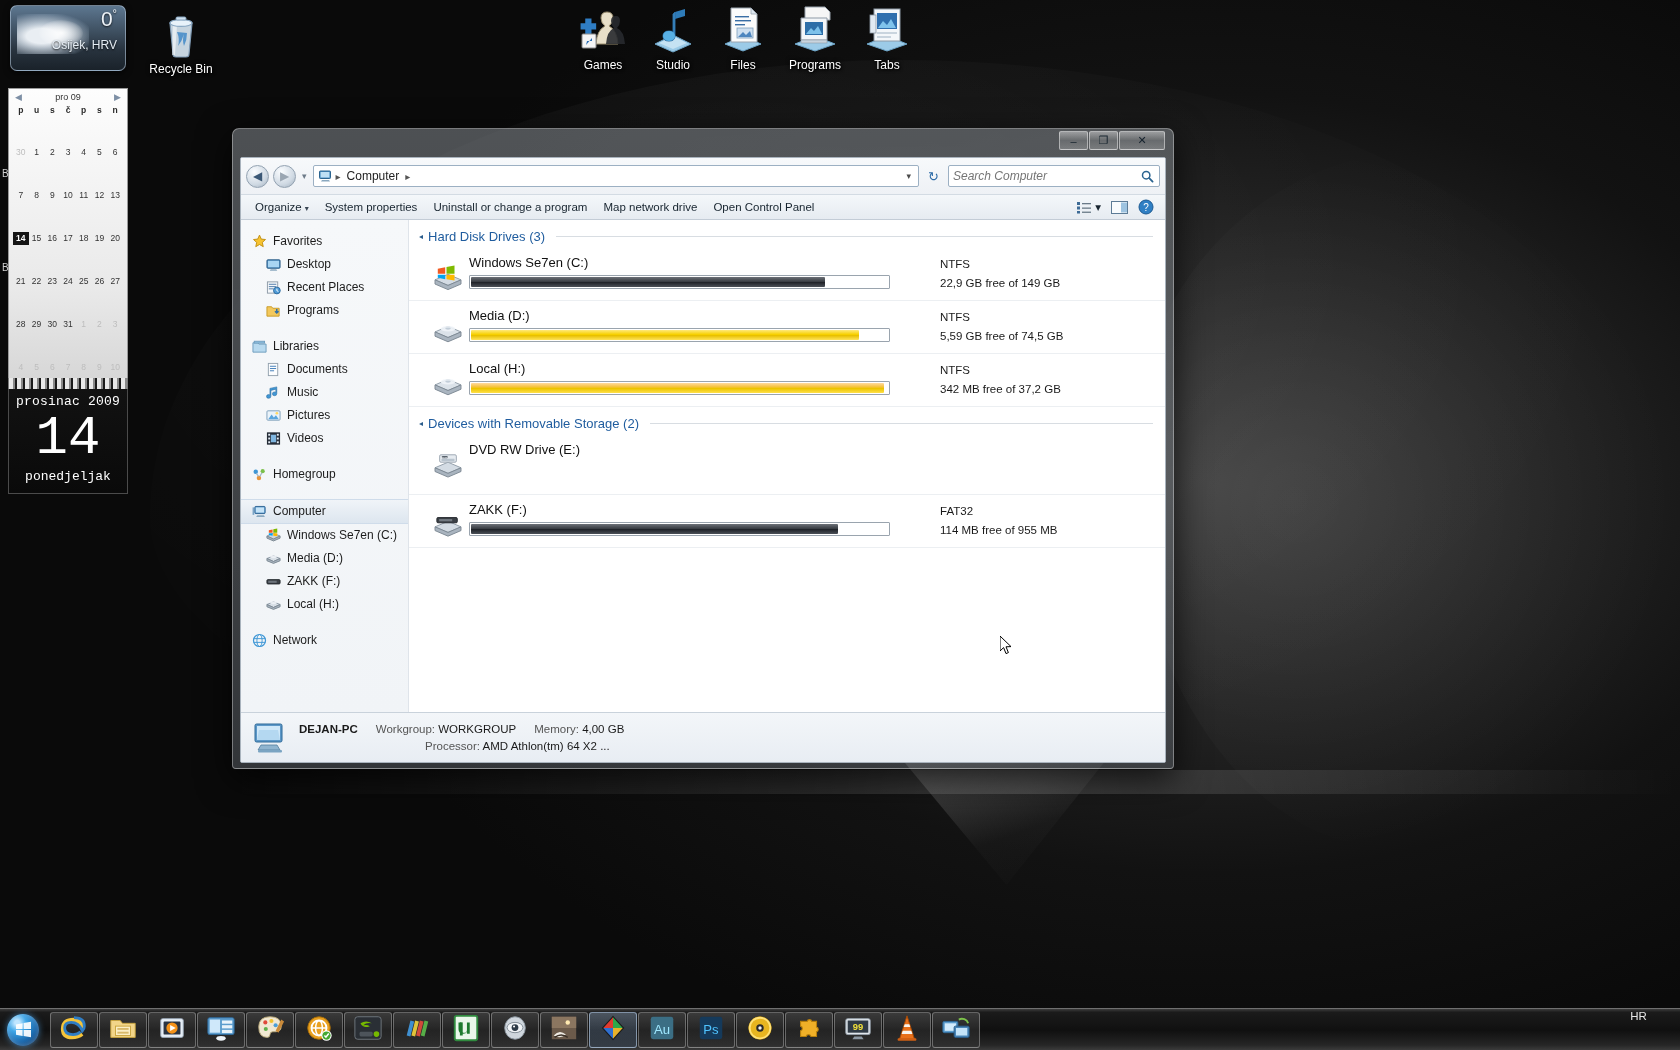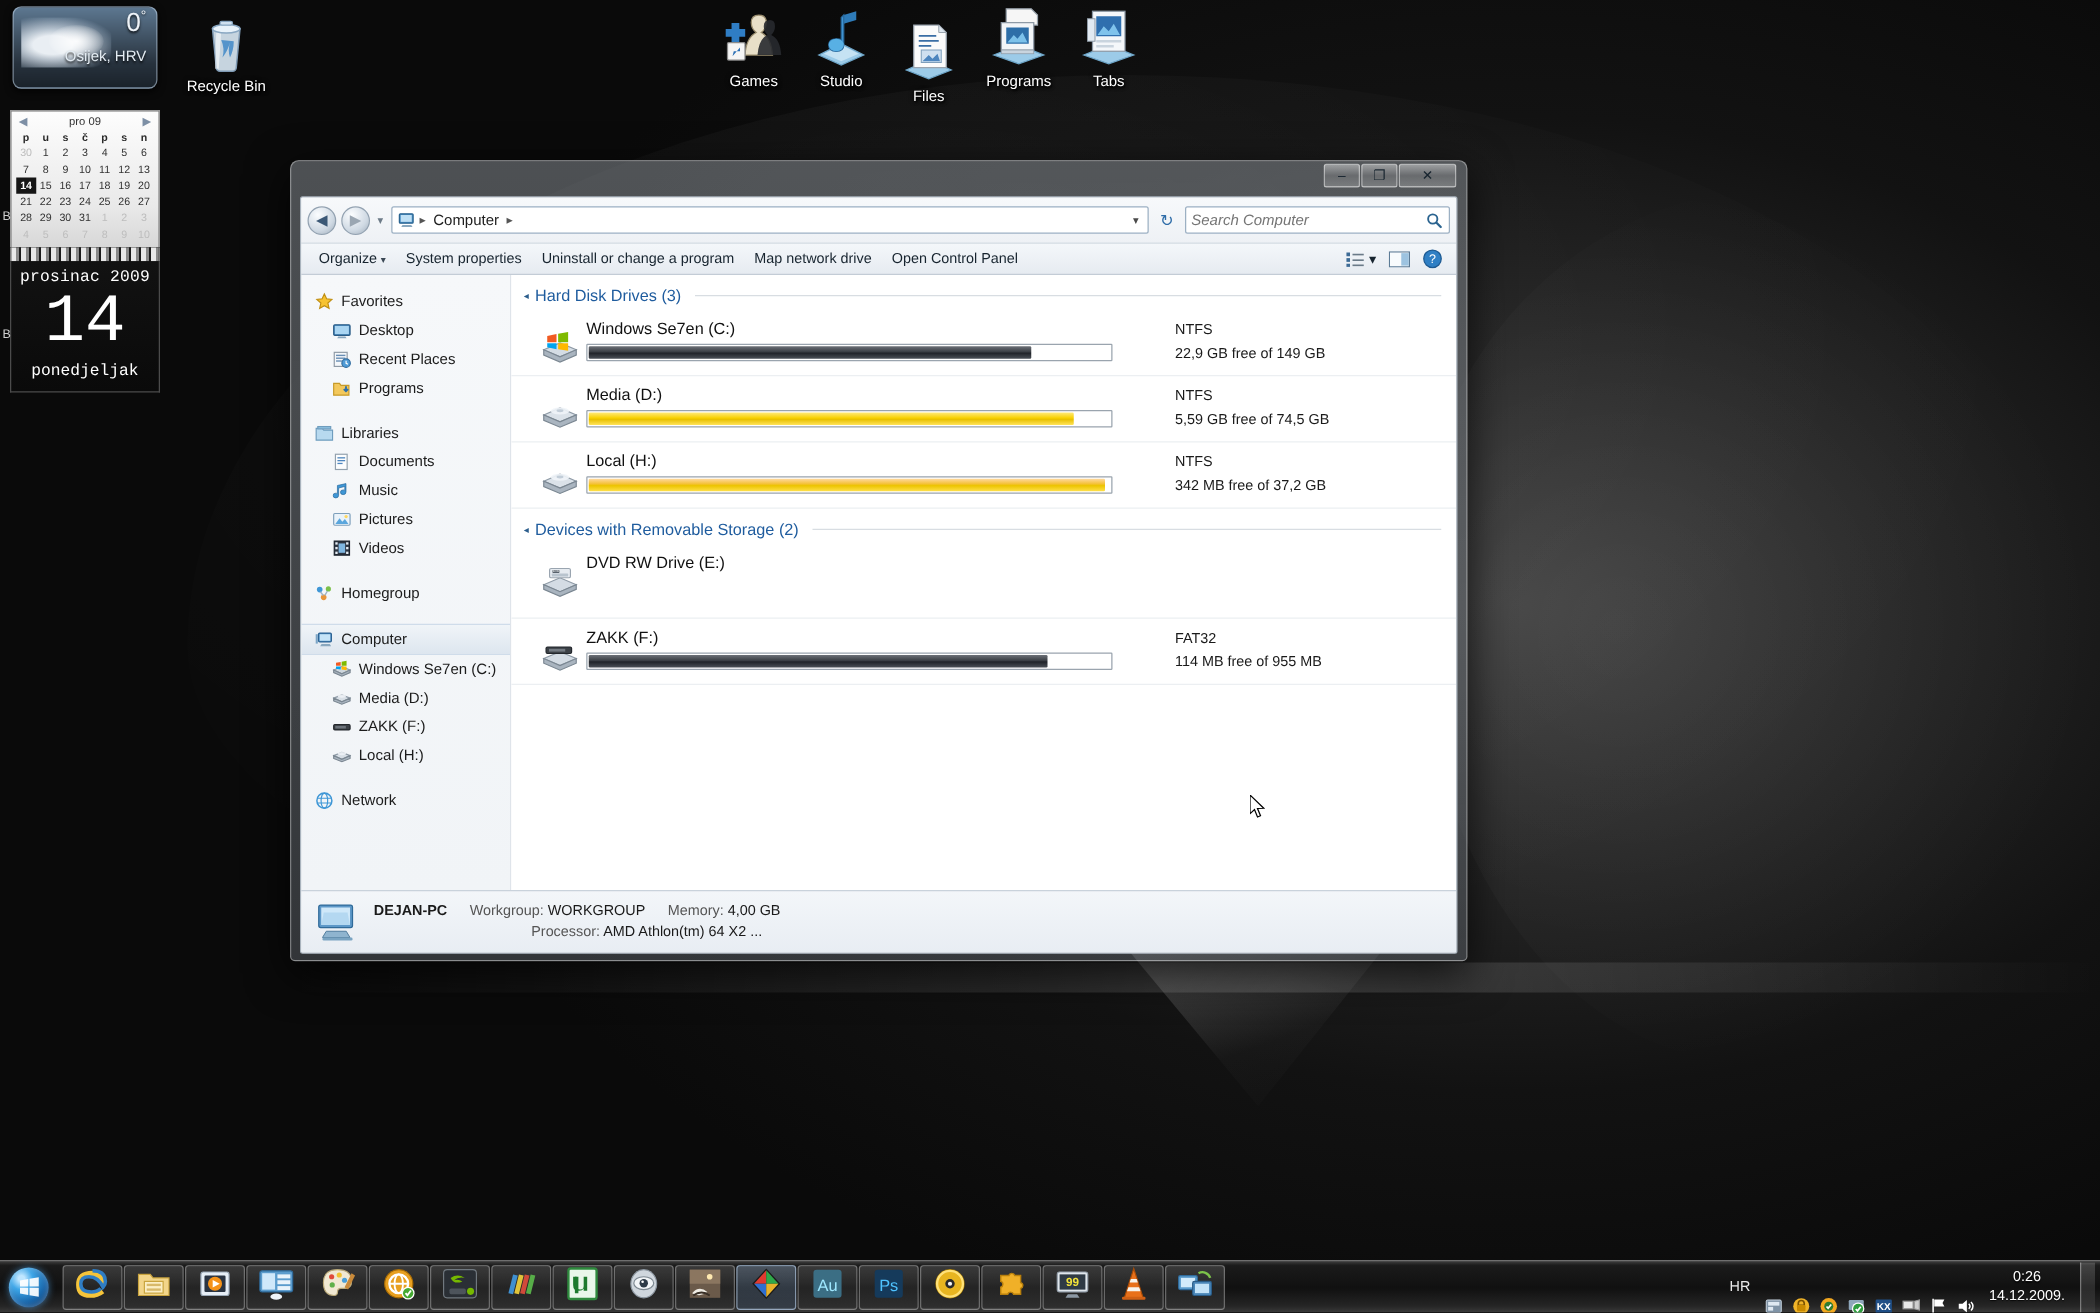--- a/index.html
+++ b/index.html
@@ -80,21 +80,21 @@
   .calgadget { position: absolute; left: 8px; top: 88px; width: 120px; }
   .cal-top {
     background: linear-gradient(180deg, #fdfdfd, #e9e9e9 70%, #d7d7d7);
     border: 1px solid #9a9a9a; border-bottom: none;
     padding: 3px 4px 4px 4px;
   }
   .cal-hdr { display: flex; align-items: center; justify-content: space-between; font-size: 9px; color: #333; margin-bottom: 3px; }
   .cal-hdr .arrow { color: #7d8fa5; font-size: 9px; padding: 0 2px; cursor: pointer; }
   .cal-grid { display: grid; grid-template-columns: repeat(7, 1fr); font-size: 8.5px; text-align: center; }
   .cal-grid .dow { font-weight: bold; color: #2a2a2a; padding-bottom: 1px; }
-  .cal-grid .d { color: #333; padding: 1px 0; line-height: 11px; }
+  .cal-grid .d { color: #333; padding: 1px 0; line-height: 11px; margin-top: 30px; }
   .cal-grid .d.out { color: #bdbdbd; }
   .cal-grid .d.today { background: #151515; color: #fff; font-weight: bold; }
   .cal-spiral {
     height: 11px; background: #1b1b1b;
     background-image: repeating-linear-gradient(90deg, #e8e8e8 0 4px, #8a8a8a 4px 6px, #1b1b1b 6px 8px);
     border-left: 1px solid #7a7a7a; border-right: 1px solid #7a7a7a;
   }
   .cal-bot {
     background: linear-gradient(180deg, #121212, #0a0a0a);
     border: 1px solid #4b4b4b; border-top: none;
@@ -243,21 +243,21 @@
     border-radius: 3px; cursor: default;
   }
   .tb-item.pinned {
     background: linear-gradient(180deg, rgba(255,255,255,0.14), rgba(255,255,255,0.03));
     border: 1px solid rgba(255,255,255,0.30);
   }
   .tb-item.active {
     background: linear-gradient(180deg, rgba(190,220,255,0.30), rgba(120,170,230,0.15));
     border: 1px solid rgba(200,225,255,0.55);
   }
-  .tray { margin-left: auto; display: flex; align-items: center; height: 40px; padding-right: 4px; gap: 2px; }
+  .tray { margin-left: auto; display: flex; align-items: center; height: 40px; padding-right: 4px; gap: 2px; flex-direction: column; }
   .tray .lang { color: #e8e8e8; font-size: 11.5px; padding: 0 7px; cursor: default; }
   .tray .ti { width: 20px; height: 20px; display: flex; align-items: center; justify-content: center; cursor: default; margin-top: 30px; }
   .clock {
     color: #fff; font-size: 11.5px; text-align: center; line-height: 15px; padding: 0 8px 0 6px; cursor: default;
     text-shadow: 0 1px 1px rgba(0,0,0,.8);
   }
   .showdesk {
     width: 12px; height: 40px; margin-left: 2px;
     background: linear-gradient(180deg, rgba(255,255,255,0.18), rgba(255,255,255,0.05));
     border-left: 1px solid rgba(255,255,255,0.35); cursor: default;
@@ -380,21 +380,21 @@
       <path d="M8 40 l18 -9 l18 9 l-18 8z" fill="#9ccbe8" stroke="#6da5c8" stroke-width="1"></path>
       <path d="M12 39 l14 -7 l14 7 l-14 6z" fill="#cfe7f5" opacity="0.8"></path>
       <path d="M28 8 l10 -3 v7 l-10 3z" fill="#2e7bb8"></path>
       <path d="M28 8 v24 q0 5 -6 5 q-6 0 -6 -5 q0 -5 6 -5 q3 0 4 1 v-18z" fill="#3f93d1" stroke="#2a6b9f" stroke-width="1"></path>
       <ellipse cx="22" cy="32" rx="6" ry="5" fill="#58b0e4"></ellipse>
     </svg>
   </div>
   <div class="lbl">Studio</div>
 </div>
 
-<div class="desk-icon" style="left:700px; top:16px;">
+<div class="desk-icon" style="left:700px; top:4px;">
   <div class="glyph">
     <svg width="52" height="50" viewBox="0 0 52 50">
       <path d="M8 40 l18 -8 l18 8 l-18 7z" fill="#9ccbe8" stroke="#6da5c8" stroke-width="1"></path>
       <path d="M14 4 h20 l6 6 v28 h-26z" fill="#fbfbfb" stroke="#9aa4ae" stroke-width="1"></path>
       <path d="M34 4 l6 6 h-6z" fill="#dde6ee" stroke="#9aa4ae" stroke-width="0.8"></path>
       <g fill="#3a6ea5">
         <rect x="18" y="12" width="14" height="1.4"></rect>
           <rect x="18" y="16" width="16" height="1.4"></rect>
         <rect x="18" y="20" width="10" height="1.4"></rect>
       </g>

